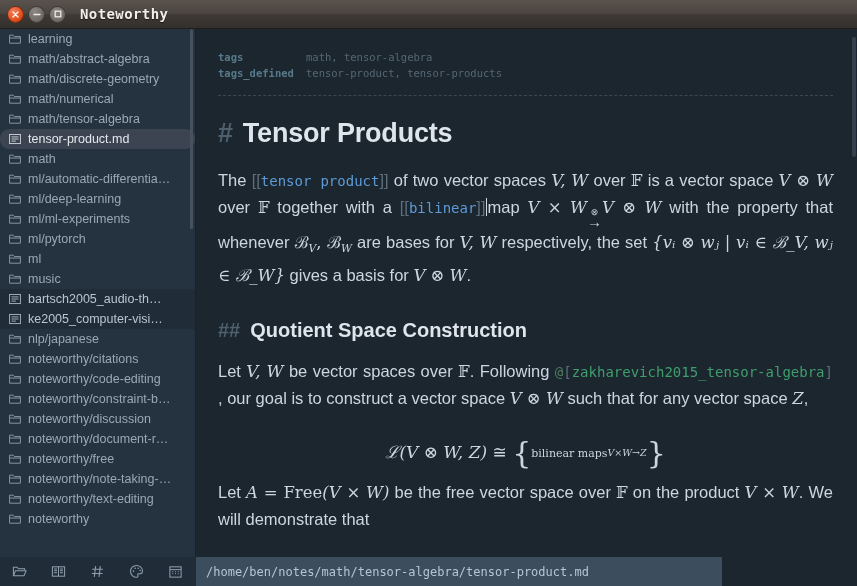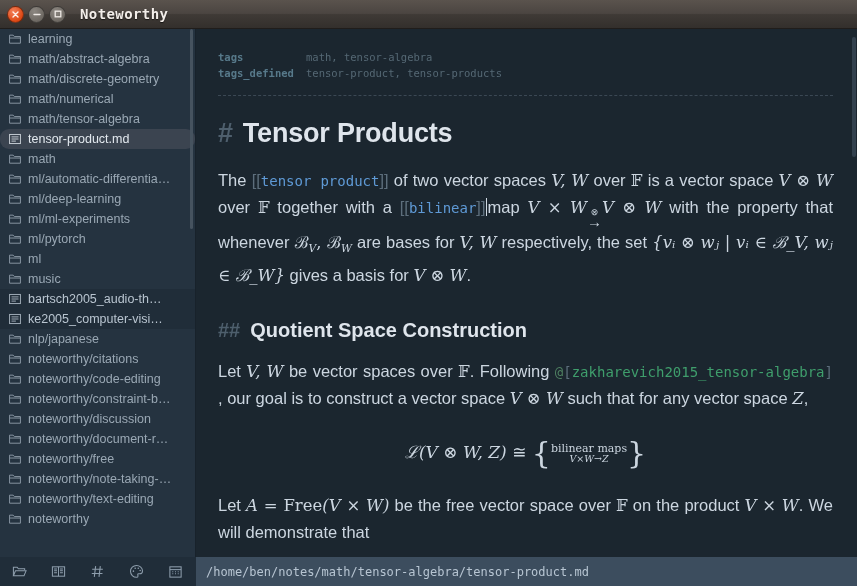--- a/index.html
+++ b/index.html
@@ -155,24 +155,24 @@
   .m { font-family: "DejaVu Serif", serif; font-style: italic; color: #ccd6e0; }
   .mr { font-family: "DejaVu Serif", serif; font-style: normal; color: #ccd6e0; }
   .bb { font-family: "DejaVu Serif", serif; font-style: normal; color: #ccd6e0; }
   sub.mi { font-family: "DejaVu Serif", serif; font-style: italic; font-size: .65em; }
 
   .displaymath {
     text-align: center;
     color: #ccd6e0;
     font-family: "DejaVu Serif", serif;
     font-size: 17px;
-    margin: 26px 0 24px 0;
+    margin: 26px 0 11px 0;
   }
   .frac-stack {
-    display: inline-flex; flex-direction: column;
+    display: inline-flex; flex-direction: row;
     align-items: center; justify-content: center;
     vertical-align: middle;
     line-height: 1.05;
   }
   .frac-stack .top { font-size: 11px; font-style: normal; }
   .frac-stack .bot { font-size: 9.5px; font-style: italic; }
   .bigbrace { font-size: 30px; vertical-align: middle; font-style: normal; line-height: 1; }
   .overarrow {
     display: inline-flex; flex-direction: column; align-items: center;
     vertical-align: -2px; line-height: 1;
@@ -181,21 +181,21 @@
   .overarrow .ar { font-size: 15px; font-style: normal; }
 
   .content-scroll {
     position: absolute; right: 1px; top: 8px;
     width: 4px; height: 120px;
     background: #33414e; border-radius: 2px;
   }
 
   
   .statusbar {
-    height: 29px; width: 857px;
+    height: 29px; width: 722px;
     display: flex; align-items: stretch;
     background: #a16207;
   }
   .sb-icons {
     width: 196px;
     display: flex; align-items: center;
     gap: 0px;
     background: #202d39;
   }
   .sb-ibtn {

